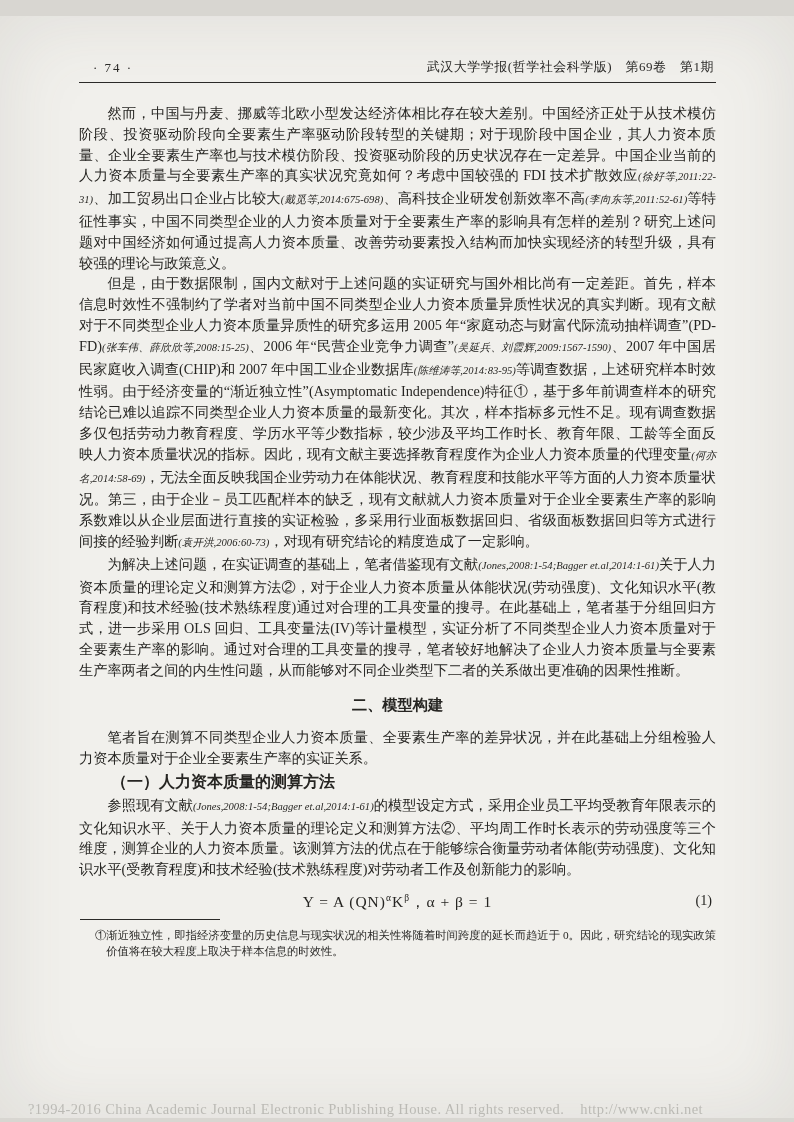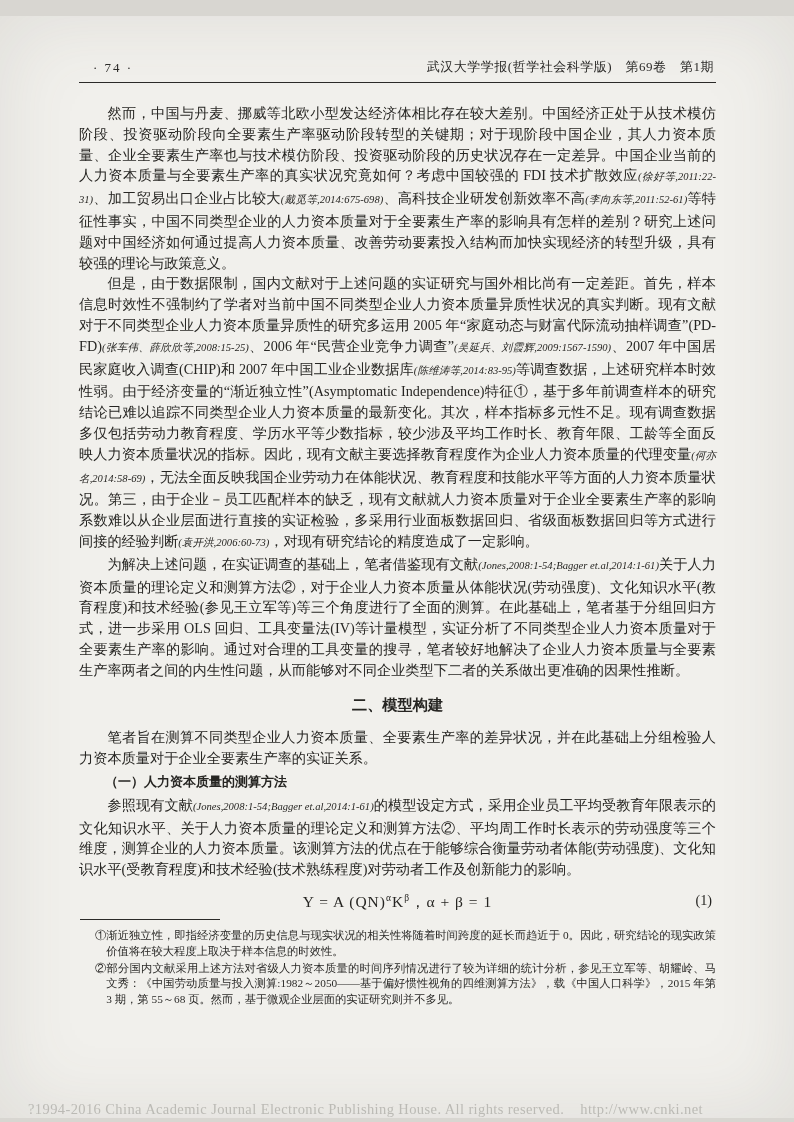--- a/index.html
+++ b/index.html
@@ -23,21 +23,21 @@
 
   .body { font-size:14.2px; line-height:20.8px; text-align:justify; }
   p.para { margin:0; text-indent:2em; }
   .cite { font-size:10.6px; font-style:italic; letter-spacing:0; }
 
   h2.section { text-align:center; font-weight:bold; font-size:15.2px;
                font-family:"Liberation Sans","DejaVu Sans",sans-serif;
                margin:14px 0 12px; }
   .subheading { font-weight:bold; text-indent:2em; margin:3px 0 2px;
                 font-family:"Liberation Sans","DejaVu Sans",sans-serif;
-                font-size:13px; }
+                font-size:16px; }
 
   .formula-row { position:relative; text-align:center; margin:8px 0 0; font-size:15.5px; }
   .formula { letter-spacing:1px; }
   .formula sup { font-size:9.5px; }
   .eq-num { position:absolute; right:4px; top:2px; font-style:normal; font-size:14.2px; }
 
   .footnotes { position:absolute; left:79px; top:903px; width:637px;
                font-size:11.3px; line-height:15.8px; text-align:justify; color:#2a2927; }
   .fn-rule { width:140px; border-top:1.4px solid #2b2a28; margin:0 0 8px 1px; }
   .fn { margin:0 0 1px 16px; padding-left:1em; text-indent:-1em; }
@@ -53,35 +53,34 @@
 
     <div class="header">
       <span class="page-num">· 74 ·</span>
       <span class="journal">武汉大学学报(哲学社会科学版)　第69卷　第1期</span>
     </div>
     <div class="rule"></div>
 
     <div class="body">
       <p class="para"><span>然而，中国与丹麦、挪威等北欧小型发达经济体相比存在较大差别。中国经济正处于从技术模仿阶段、投资驱动阶段向全要素生产率驱动阶段转型的关键期；对于现阶段中国企业，其人力资本质量、企业全要素生产率也与技术模仿阶段、投资驱动阶段的历史状况存在一定差异。中国企业当前的人力资本质量与全要素生产率的真实状况究竟如何？考虑中国较强的 FDI 技术扩散效应</span><span class="cite">(徐好等,2011:22-31)</span><span>、加工贸易出口企业占比较大</span><span class="cite">(戴觅等,2014:675-698)</span><span>、高科技企业研发创新效率不高</span><span class="cite">(李向东等,2011:52-61)</span><span>等特征性事实，中国不同类型企业的人力资本质量对于全要素生产率的影响具有怎样的差别？研究上述问题对中国经济如何通过提高人力资本质量、改善劳动要素投入结构而加快实现经济的转型升级，具有较强的理论与政策意义。</span></p>
       <p class="para"><span>但是，由于数据限制，国内文献对于上述问题的实证研究与国外相比尚有一定差距。首先，样本信息时效性不强制约了学者对当前中国不同类型企业人力资本质量异质性状况的真实判断。现有文献对于不同类型企业人力资本质量异质性的研究多运用 2005 年“家庭动态与财富代际流动抽样调查”(PD-FD)</span><span class="cite">(张车伟、薛欣欣等,2008:15-25)</span><span>、2006 年“民营企业竞争力调查”</span><span class="cite">(吴延兵、刘霞辉,2009:1567-1590)</span><span>、2007 年中国居民家庭收入调查(CHIP)和 2007 年中国工业企业数据库</span><span class="cite">(陈维涛等,2014:83-95)</span><span>等调查数据，上述研究样本时效性弱。由于经济变量的“渐近独立性”(Asymptomatic Independence)特征①，基于多年前调查样本的研究结论已难以追踪不同类型企业人力资本质量的最新变化。其次，样本指标多元性不足。现有调查数据多仅包括劳动力教育程度、学历水平等少数指标，较少涉及平均工作时长、教育年限、工龄等全面反映人力资本质量状况的指标。因此，现有文献主要选择教育程度作为企业人力资本质量的代理变量</span><span class="cite">(何亦名,2014:58-69)</span><span>，无法全面反映我国企业劳动力在体能状况、教育程度和技能水平等方面的人力资本质量状况。第三，由于企业－员工匹配样本的缺乏，现有文献就人力资本质量对于企业全要素生产率的影响系数难以从企业层面进行直接的实证检验，多采用行业面板数据回归、省级面板数据回归等方式进行间接的经验判断</span><span class="cite">(袁开洪,2006:60-73)</span><span>，对现有研究结论的精度造成了一定影响。</span></p>
-      <p class="para"><span>为解决上述问题，在实证调查的基础上，笔者借鉴现有文献</span><span class="cite">(Jones,2008:1-54;Bagger et.al,2014:1-61)</span><span>关于人力资本质量的理论定义和测算方法②，对于企业人力资本质量从体能状况(劳动强度)、文化知识水平(教育程度)和技术经验(参见王立军等)等三个角度进行了全面的测算。在此基础上，笔者基于分组回归方式，进一步采用 OLS 回归、工具变量法(IV)等计量模型，实证分析了不同类型企业人力资本质量对于全要素生产率的影响。通过对合理的工具变量的搜寻，笔者较好地解决了企业人力资本质量与全要素生产率两者之间的内生性问题，从而能够对不同企业类型下二者的关系做出更准确的因果性推断。</span></p>
+      <p class="para"><span>为解决上述问题，在实证调查的基础上，笔者借鉴现有文献</span><span class="cite">(Jones,2008:1-54;Bagger et.al,2014:1-61)</span><span>关于人力资本质量的理论定义和测算方法②，对于企业人力资本质量从体能状况(劳动强度)、文化知识水平(教育程度)和技术经验(技术熟练程度)通过对合理的工具变量的搜寻。在此基础上，笔者基于分组回归方式，进一步采用 OLS 回归、工具变量法(IV)等计量模型，实证分析了不同类型企业人力资本质量对于全要素生产率的影响。通过对合理的工具变量的搜寻，笔者较好地解决了企业人力资本质量与全要素生产率两者之间的内生性问题，从而能够对不同企业类型下二者的关系做出更准确的因果性推断。</span></p>
 
       <h2 class="section">二、模型构建</h2>
 
       <p class="para"><span>笔者旨在测算不同类型企业人力资本质量、全要素生产率的差异状况，并在此基础上分组检验人力资本质量对于企业全要素生产率的实证关系。</span></p>
       <div class="subheading">（一）人力资本质量的测算方法</div>
       <p class="para"><span>参照现有文献</span><span class="cite">(Jones,2008:1-54;Bagger et.al,2014:1-61)</span><span>的模型设定方式，采用企业员工平均受教育年限表示的文化知识水平、关于人力资本质量的理论定义和测算方法②、平均周工作时长表示的劳动强度等三个维度，测算企业的人力资本质量。该测算方法的优点在于能够综合衡量劳动者体能(劳动强度)、文化知识水平(受教育程度)和技术经验(技术熟练程度)对劳动者工作及创新能力的影响。</span></p>
 
       <div class="formula-row">
         <span class="formula"><span>Y = A (QN)</span><sup>α</sup><span>K</span><sup>β</sup><span>，α + β = 1</span></span>
         <span class="eq-num">(1)</span>
       </div>
     </div>
   </div>
 
   <div class="footnotes">
     <div class="fn-rule"></div>
     <p class="fn">①渐近独立性，即指经济变量的历史信息与现实状况的相关性将随着时间跨度的延长而趋近于 0。因此，研究结论的现实政策价值将在较大程度上取决于样本信息的时效性。</p>
-    <p class="fn">②部分国内文献采用上述方法对省级人力资本质量的时间序列情况进行了较为详细的统计分析，参见王立军等、胡耀岭、马文秀：《中国劳动质量与投入测算:1982～2050——基于偏好惯性视角的四维测算方法》，载《中国人口科学》，2015 年第 3 期，第 55～68 页。然而，基于微观企业层面的实证研究则并不多见。</p>
   </div>
 
   <div class="watermark">?1994-2016 China Academic Journal Electronic Publishing House. All rights reserved.    http://www.cnki.net</div>
 </div>
 
 </body></html>

